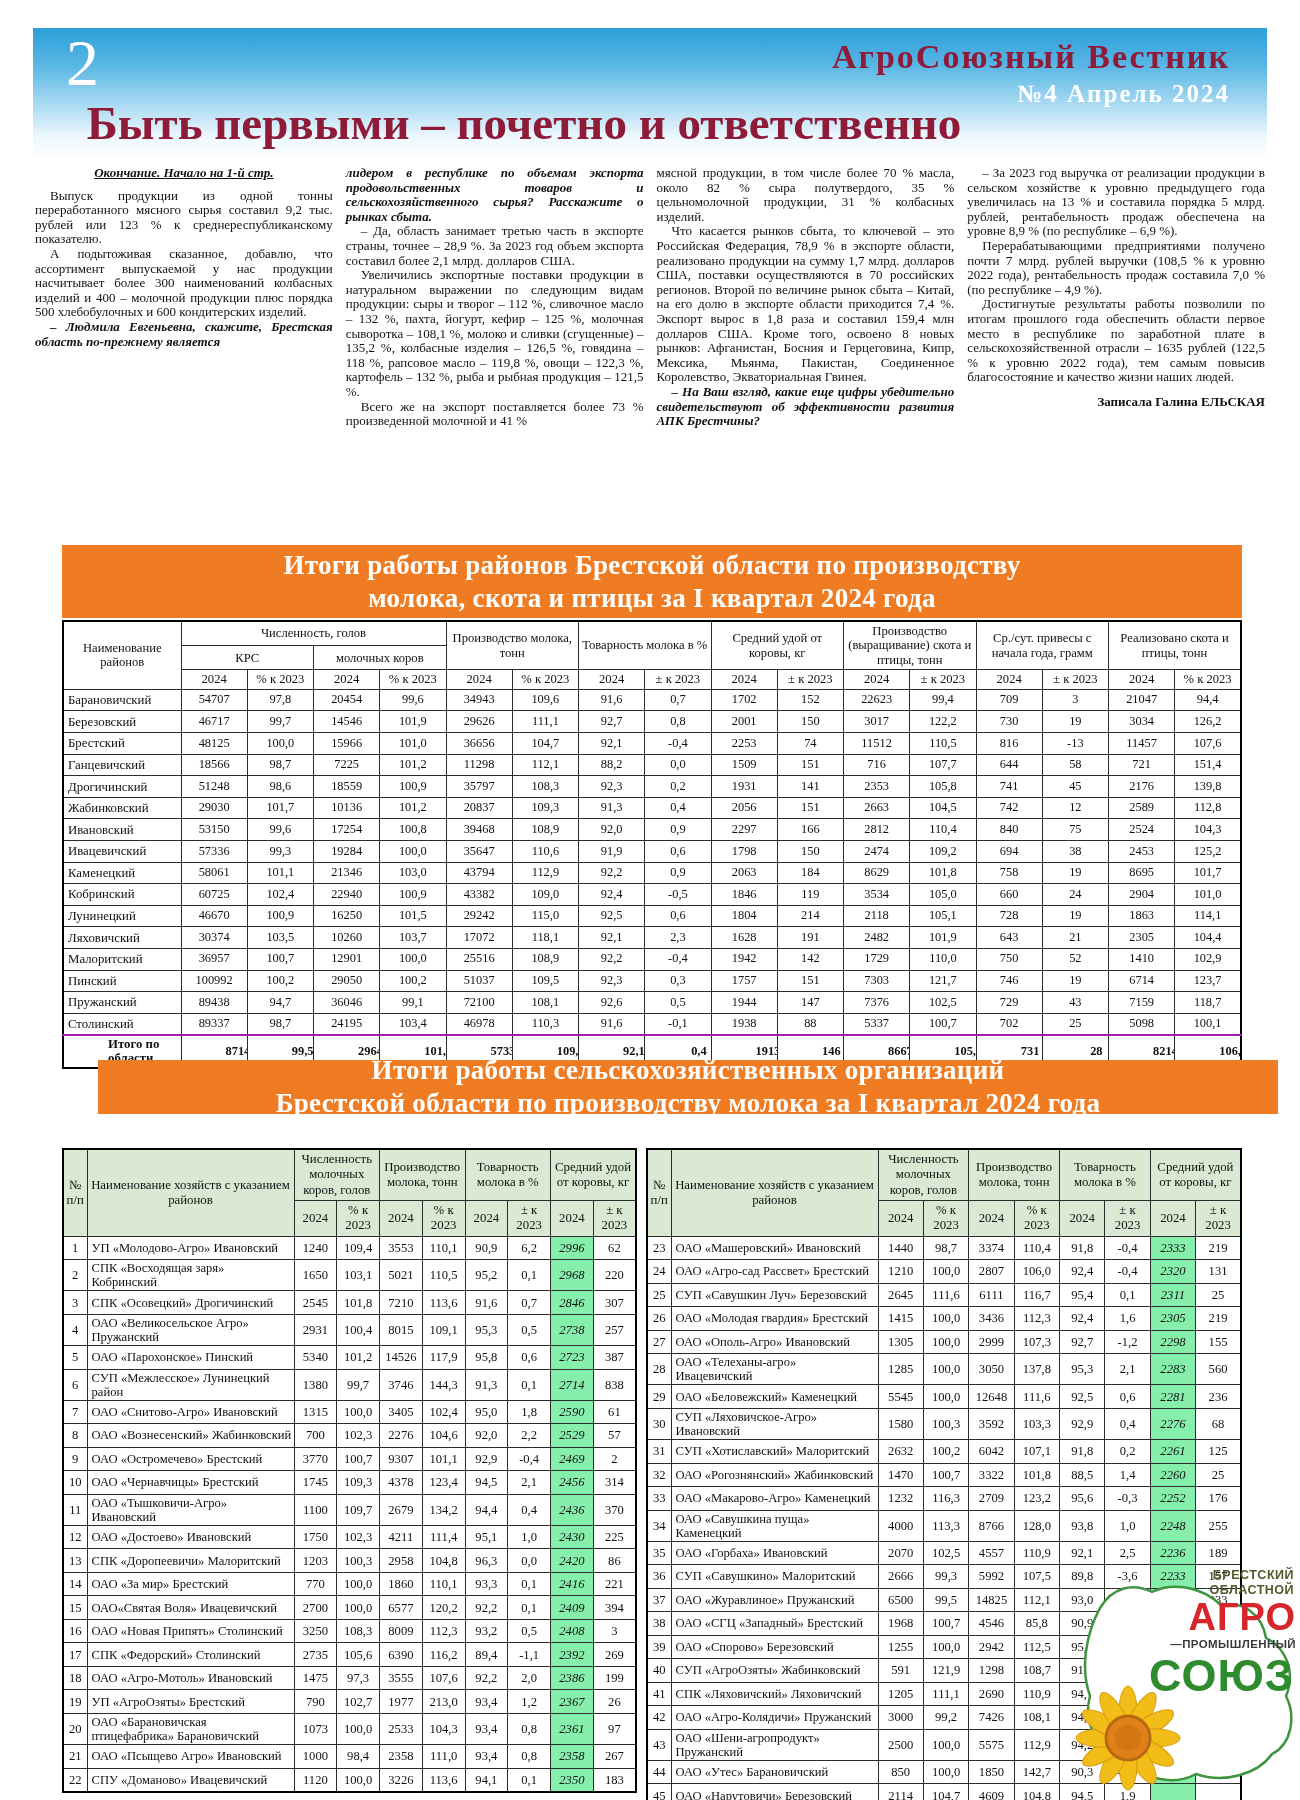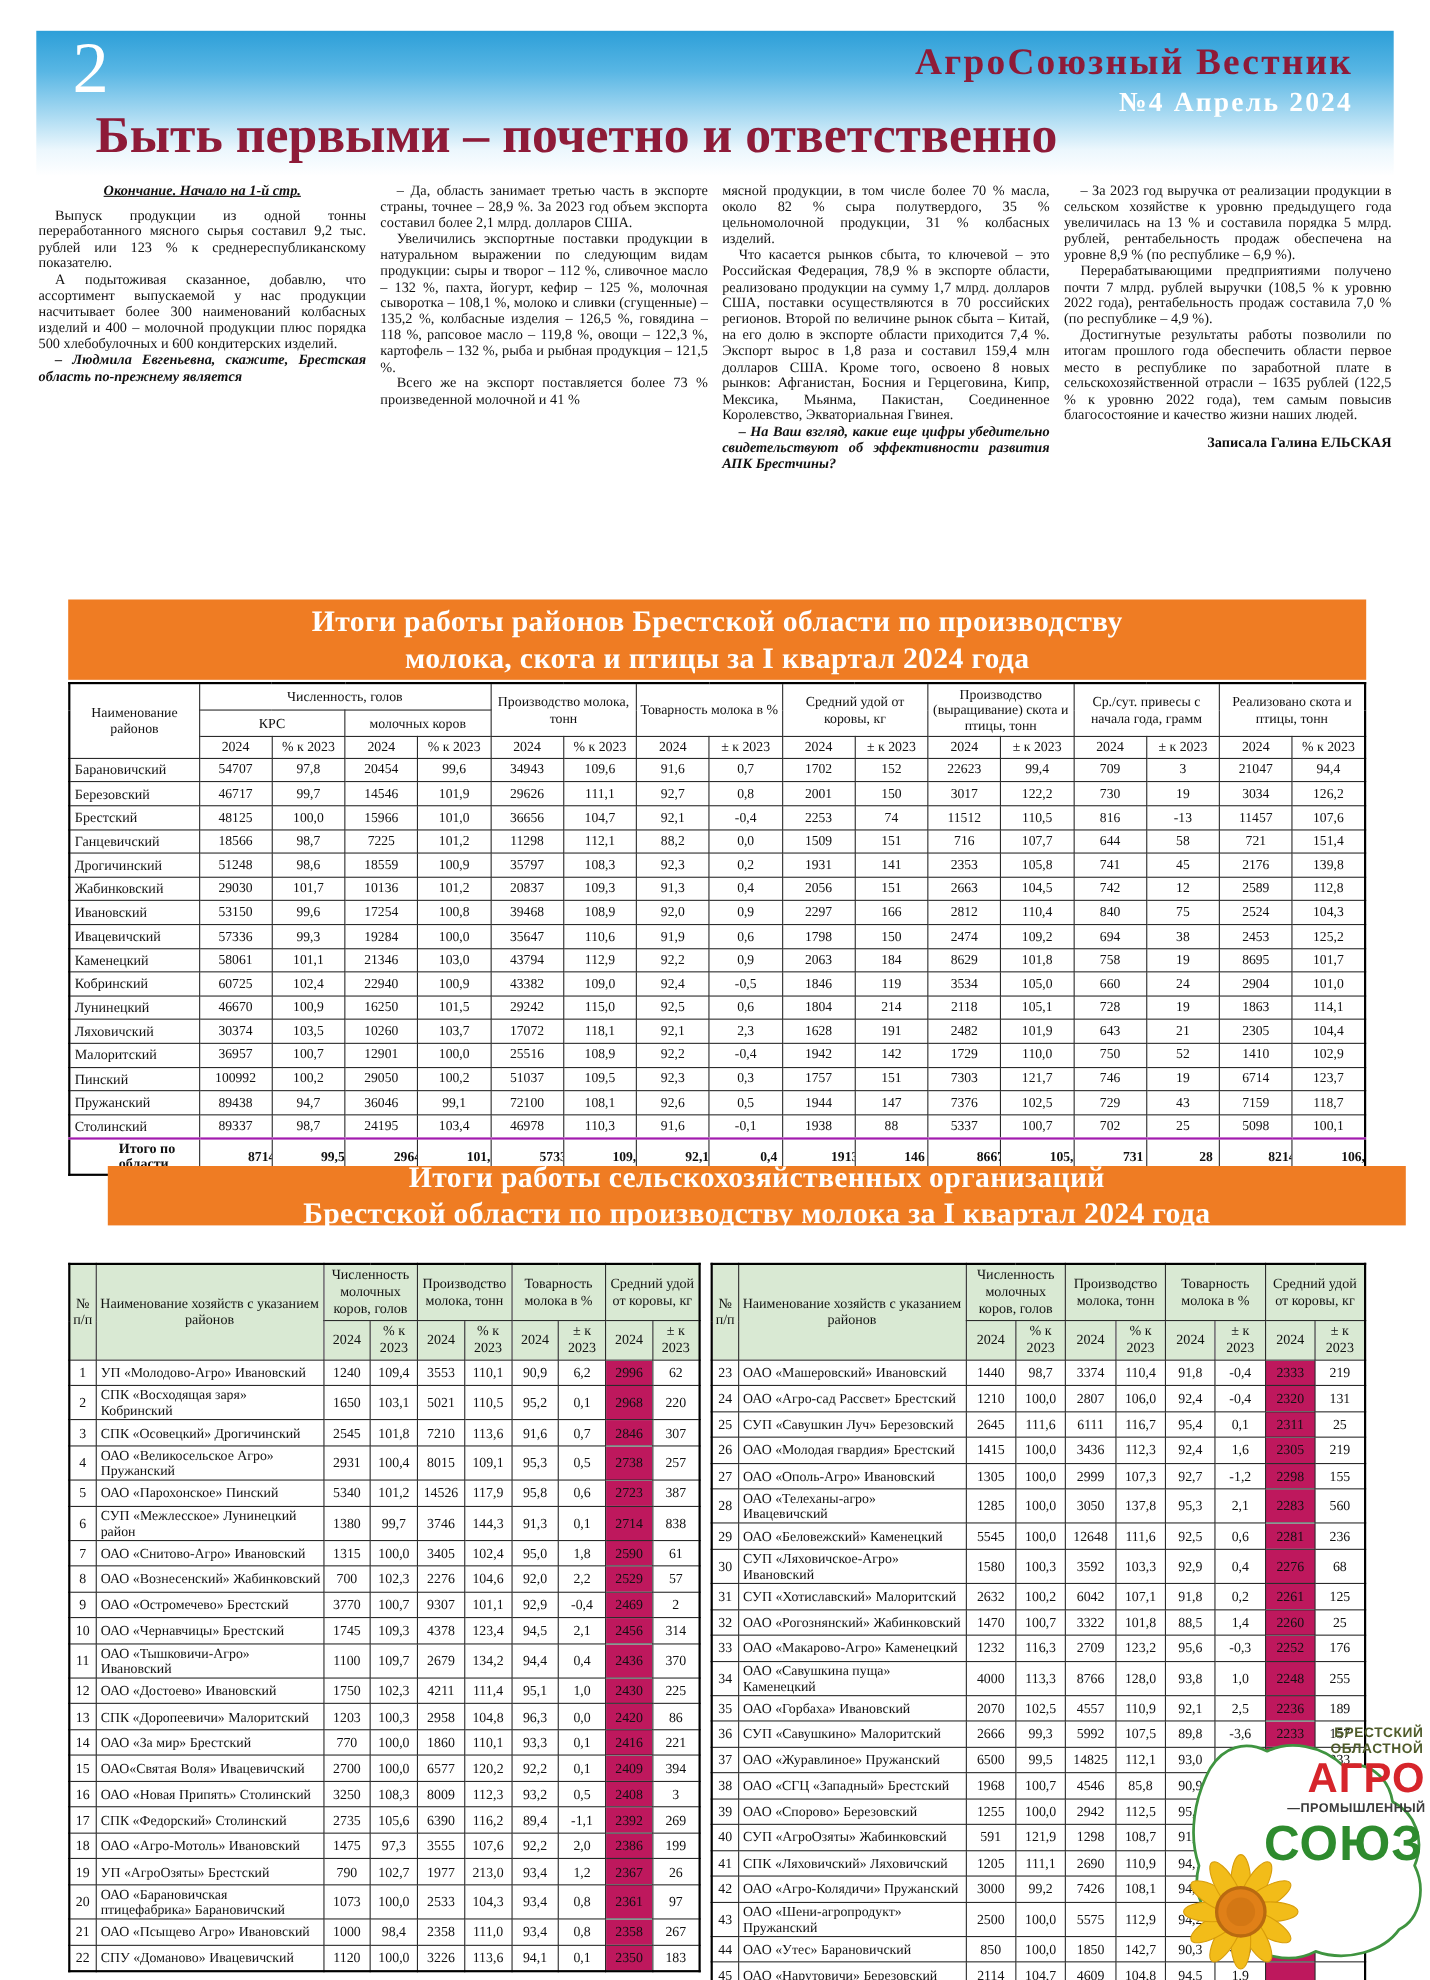--- a/index.html
+++ b/index.html
@@ -46,21 +46,21 @@
   .t1 .cw-name{width:118px;}
   .t1 tbody.total td{font-weight:bold;border-top:2px solid #a21caf;padding-left:44px;}
 
   
   .t2zone{position:absolute;left:62px;top:1148px;width:1180px;display:flex;gap:9px;align-items:flex-start;}
   .t2{border:2px solid #000;}
   .t2 thead th{background:#d9e9d3;font-weight:normal;font-size:12.8px;text-align:center;
                padding:2px 1px;line-height:1.2;}
   .t2 td{font-size:12.6px;text-align:center;padding:1px 2px;height:20.5px;line-height:1.12;}
   .t2 td.cname{text-align:left;padding-left:4px;}
-  .t2 td.cgreen{background:#be185d;}
+  .t2 td.cgreen{background:#86efac;font-style:italic;}
   .t2 .cw-no{width:24px;}
   .t2 .cw-name{width:207px;}
   .lt2{flex:0 0 575px;}
   .rt2{flex:0 0 596px;}
 
   
   .logo{position:absolute;left:1072px;top:1556px;width:226px;height:242px;z-index:6;}
   .logo svg{position:absolute;left:0;top:0;}
   .logo-l1,.logo-l2{position:absolute;font-family:"Liberation Sans",sans-serif;
         font-weight:bold;font-size:12.5px;color:#4f5b2a;letter-spacing:.5px;}
@@ -84,20 +84,21 @@
 <div class="headline">Быть первыми – почетно и ответственно</div>
 
 <div class="article">
   <div class="col">
     <p class="note">Окончание. Начало на 1-й стр.</p>
     <p>Выпуск продукции из одной тонны переработанного мясного сырья составил 9,2 тыс. рублей или 123 % к среднереспубликанскому показателю.</p>
     <p>А подытоживая сказанное, добавлю, что ассортимент выпускаемой у нас продукции насчитывает более 300 наименований колбасных изделий и 400 – молочной продукции плюс порядка 500 хлебобулочных и 600 кондитерских изделий.</p>
     <p class="q">– Людмила Евгеньевна, скажите, Брестская область по-прежнему является</p>
   </div>
   <div class="col">
+    <p class="q flush">лидером в республике по объемам экспорта продовольственных товаров и сельскохозяйственного сырья? Расскажите о рынках сбыта.</p>
     <p>– Да, область занимает третью часть в экспорте страны, точнее – 28,9 %. За 2023 год объем экспорта составил более 2,1 млрд. долларов США.</p>
     <p>Увеличились экспортные поставки продукции в натуральном выражении по следующим видам продукции: сыры и творог – 112 %, сливочное масло – 132 %, пахта, йогурт, кефир – 125 %, молочная сыворотка – 108,1 %, молоко и сливки (сгущенные) – 135,2 %, колбасные изделия – 126,5 %, говядина – 118 %, рапсовое масло – 119,8 %, овощи – 122,3 %, картофель – 132 %, рыба и рыбная продукция – 121,5 %.</p>
     <p>Всего же на экспорт поставляется более 73 % произведенной молочной и 41 %</p>
   </div>
   <div class="col">
     <p class="flush">мясной продукции, в том числе более 70 % масла, около 82 % сыра полутвердого, 35 % цельномолочной продукции, 31 % колбасных изделий.</p>
     <p>Что касается рынков сбыта, то ключевой – это Российская Федерация, 78,9 % в экспорте области, реализовано продукции на сумму 1,7 млрд. долларов США, поставки осуществляются в 70 российских регионов. Второй по величине рынок сбыта – Китай, на его долю в экспорте области приходится 7,4 %. Экспорт вырос в 1,8 раза и составил 159,4 млн долларов США. Кроме того, освоено 8 новых рынков: Афганистан, Босния и Герцеговина, Кипр, Мексика, Мьянма, Пакистан, Соединенное Королевство, Экваториальная Гвинея.</p>
     <p class="q">– На Ваш взгляд, какие еще цифры убедительно свидетельствуют об эффективности развития АПК Брестчины?</p>
   </div>
   <div class="col">

